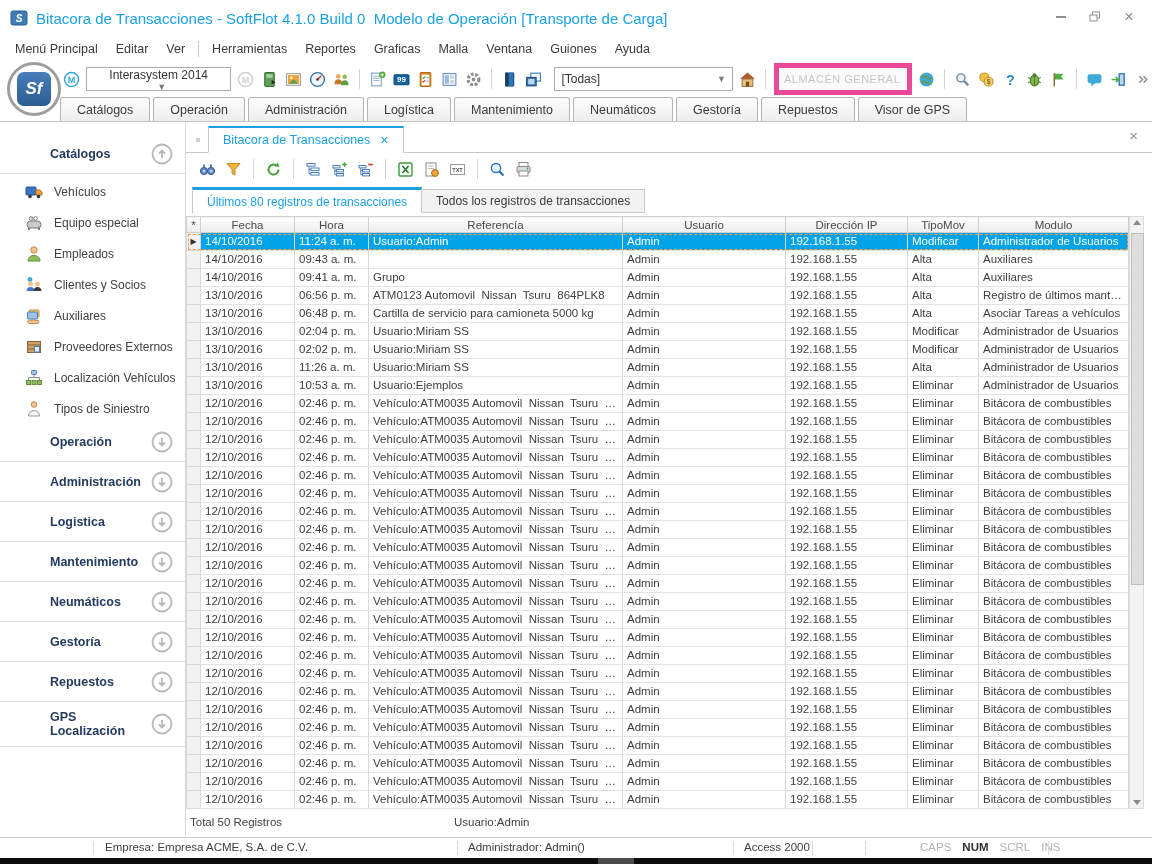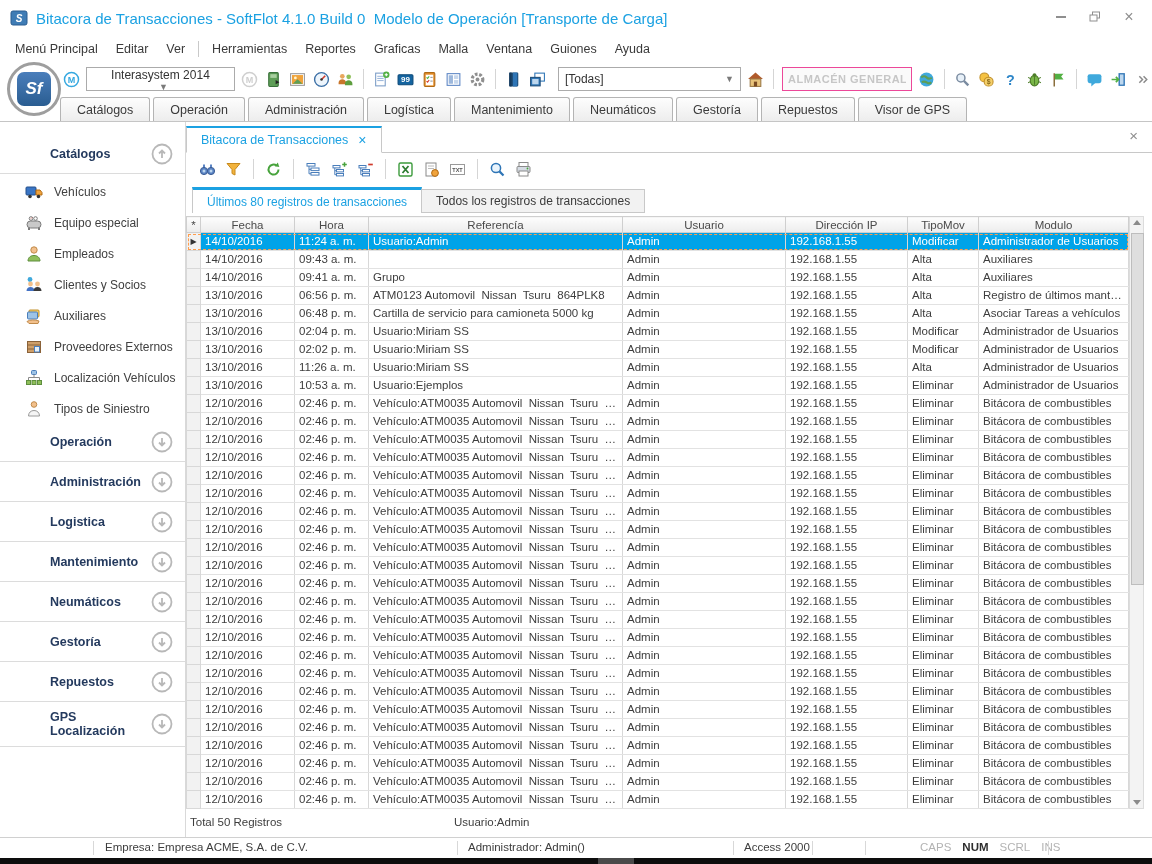--- a/index.html
+++ b/index.html
@@ -20,22 +20,22 @@
   
   .toolbar{height:34px;display:flex;align-items:center;padding-left:62px;gap:5px;}
   .icn{width:19px;height:19px;display:flex;align-items:center;justify-content:center;}
   .icn svg{width:17px;height:17px;display:block;}
   .tb-sep{width:1px;height:20px;background:#d5d5d5;margin:0 3px;}
   .combo{height:24px;border:1px solid #ababab;background:#fff;display:flex;align-items:center;
          justify-content:space-between;padding:0 6px;box-sizing:border-box;font-size:12px;color:#333;}
   .combo .caret{color:#7a7a7a;font-size:9px;margin-left:6px;}
   .combo-company{width:172px;flex-direction:column;}
   .combo-todas{width:212px;margin-left:6px;}
-  .almacen-input{width:118px;height:22px;border:1px solid #ec4899;color:#c6c6c6;font-size:11px;
-                 padding:0 5px;letter-spacing:.5px;font-family:"Liberation Sans",sans-serif;font-weight:bold;}
+  .almacen-input{width:118px;height:22px;border:5px solid #ec4899;color:#c6c6c6;font-size:11px;
+                 padding:0 5px;letter-spacing:.5px;font-family:"Liberation Sans",sans-serif;}
   
   .logo{position:absolute;left:7px;top:62px;width:48px;height:48px;border-radius:50%;
         border:3px solid #9e9e9e;background:#fff;display:flex;align-items:center;justify-content:center;z-index:6;}
   .logo-inner{width:34px;height:34px;border-radius:7px;background:linear-gradient(#4a7ebb,#2a5d91);
               color:#fff;display:flex;align-items:center;justify-content:center;
               font-style:italic;font-weight:bold;font-size:17px;}
   
   .maintabs{height:26px;display:flex;align-items:flex-end;gap:3px;padding-left:60px;
             border-bottom:1px solid #c5c5c5;box-sizing:border-box;}
   .maintab{height:23px;display:flex;align-items:center;padding:0 16px;font-size:12.5px;color:#3a3a3a;
@@ -48,21 +48,21 @@
   .side-sec-label{font-weight:bold;font-size:12.5px;color:#243A5E;}
   .side-sec-head .icn{width:23px;height:23px;}
   .side-sec-head .icn svg{width:22px;height:22px;}
   .side-sep{border-top:1px solid #dcdcdc;margin:2px 0;}
   .side-item{display:flex;align-items:center;gap:11px;padding:6px 8px 6px 24px;font-size:12px;color:#404040;}
   .side-item .icn svg{width:18px;height:18px;}
   
   .content{flex:1 1 auto;position:relative;background:#fff;}
   .doctab-row{height:30px;border-bottom:1px solid #c8c8c8;display:flex;align-items:flex-end;position:relative;}
   .tab-dot{position:absolute;left:10px;bottom:10px;width:4px;height:4px;background:#cfcfcf;}
-  .doctab{height:27px;box-sizing:border-box;border:1px solid #c8c8c8;border-bottom:1px solid #fff;
+  .doctab{margin-left:22px;height:27px;box-sizing:border-box;border:1px solid #c8c8c8;border-bottom:1px solid #fff;
           border-top:2px solid #1BA1E2;background:#fff;display:flex;align-items:center;gap:10px;
           padding:0 14px;color:#1BA1E2;font-size:12.5px;position:relative;top:1px;}
   .doctab-close{color:#1BA1E2;font-size:14px;line-height:12px;}
   .content-close{position:absolute;right:14px;top:5px;color:#8f8f8f;font-size:15px;}
   .ctoolbar{height:32px;display:flex;align-items:center;gap:7px;padding-left:12px;}
   .subtabs{height:28px;display:flex;align-items:flex-end;padding-left:6px;}
   .subtab{display:flex;align-items:center;padding:0 14px;font-size:12px;box-sizing:border-box;}
   .subtab.active{height:26px;border:1px solid #c8c8c8;border-bottom:none;border-top:3px solid #1BA1E2;
                  background:#fff;color:#1BA1E2;}
   .subtab.inactive{height:24px;border:1px solid #c8c8c8;border-left:none;background:#f2f2f2;color:#3a3a3a;}

